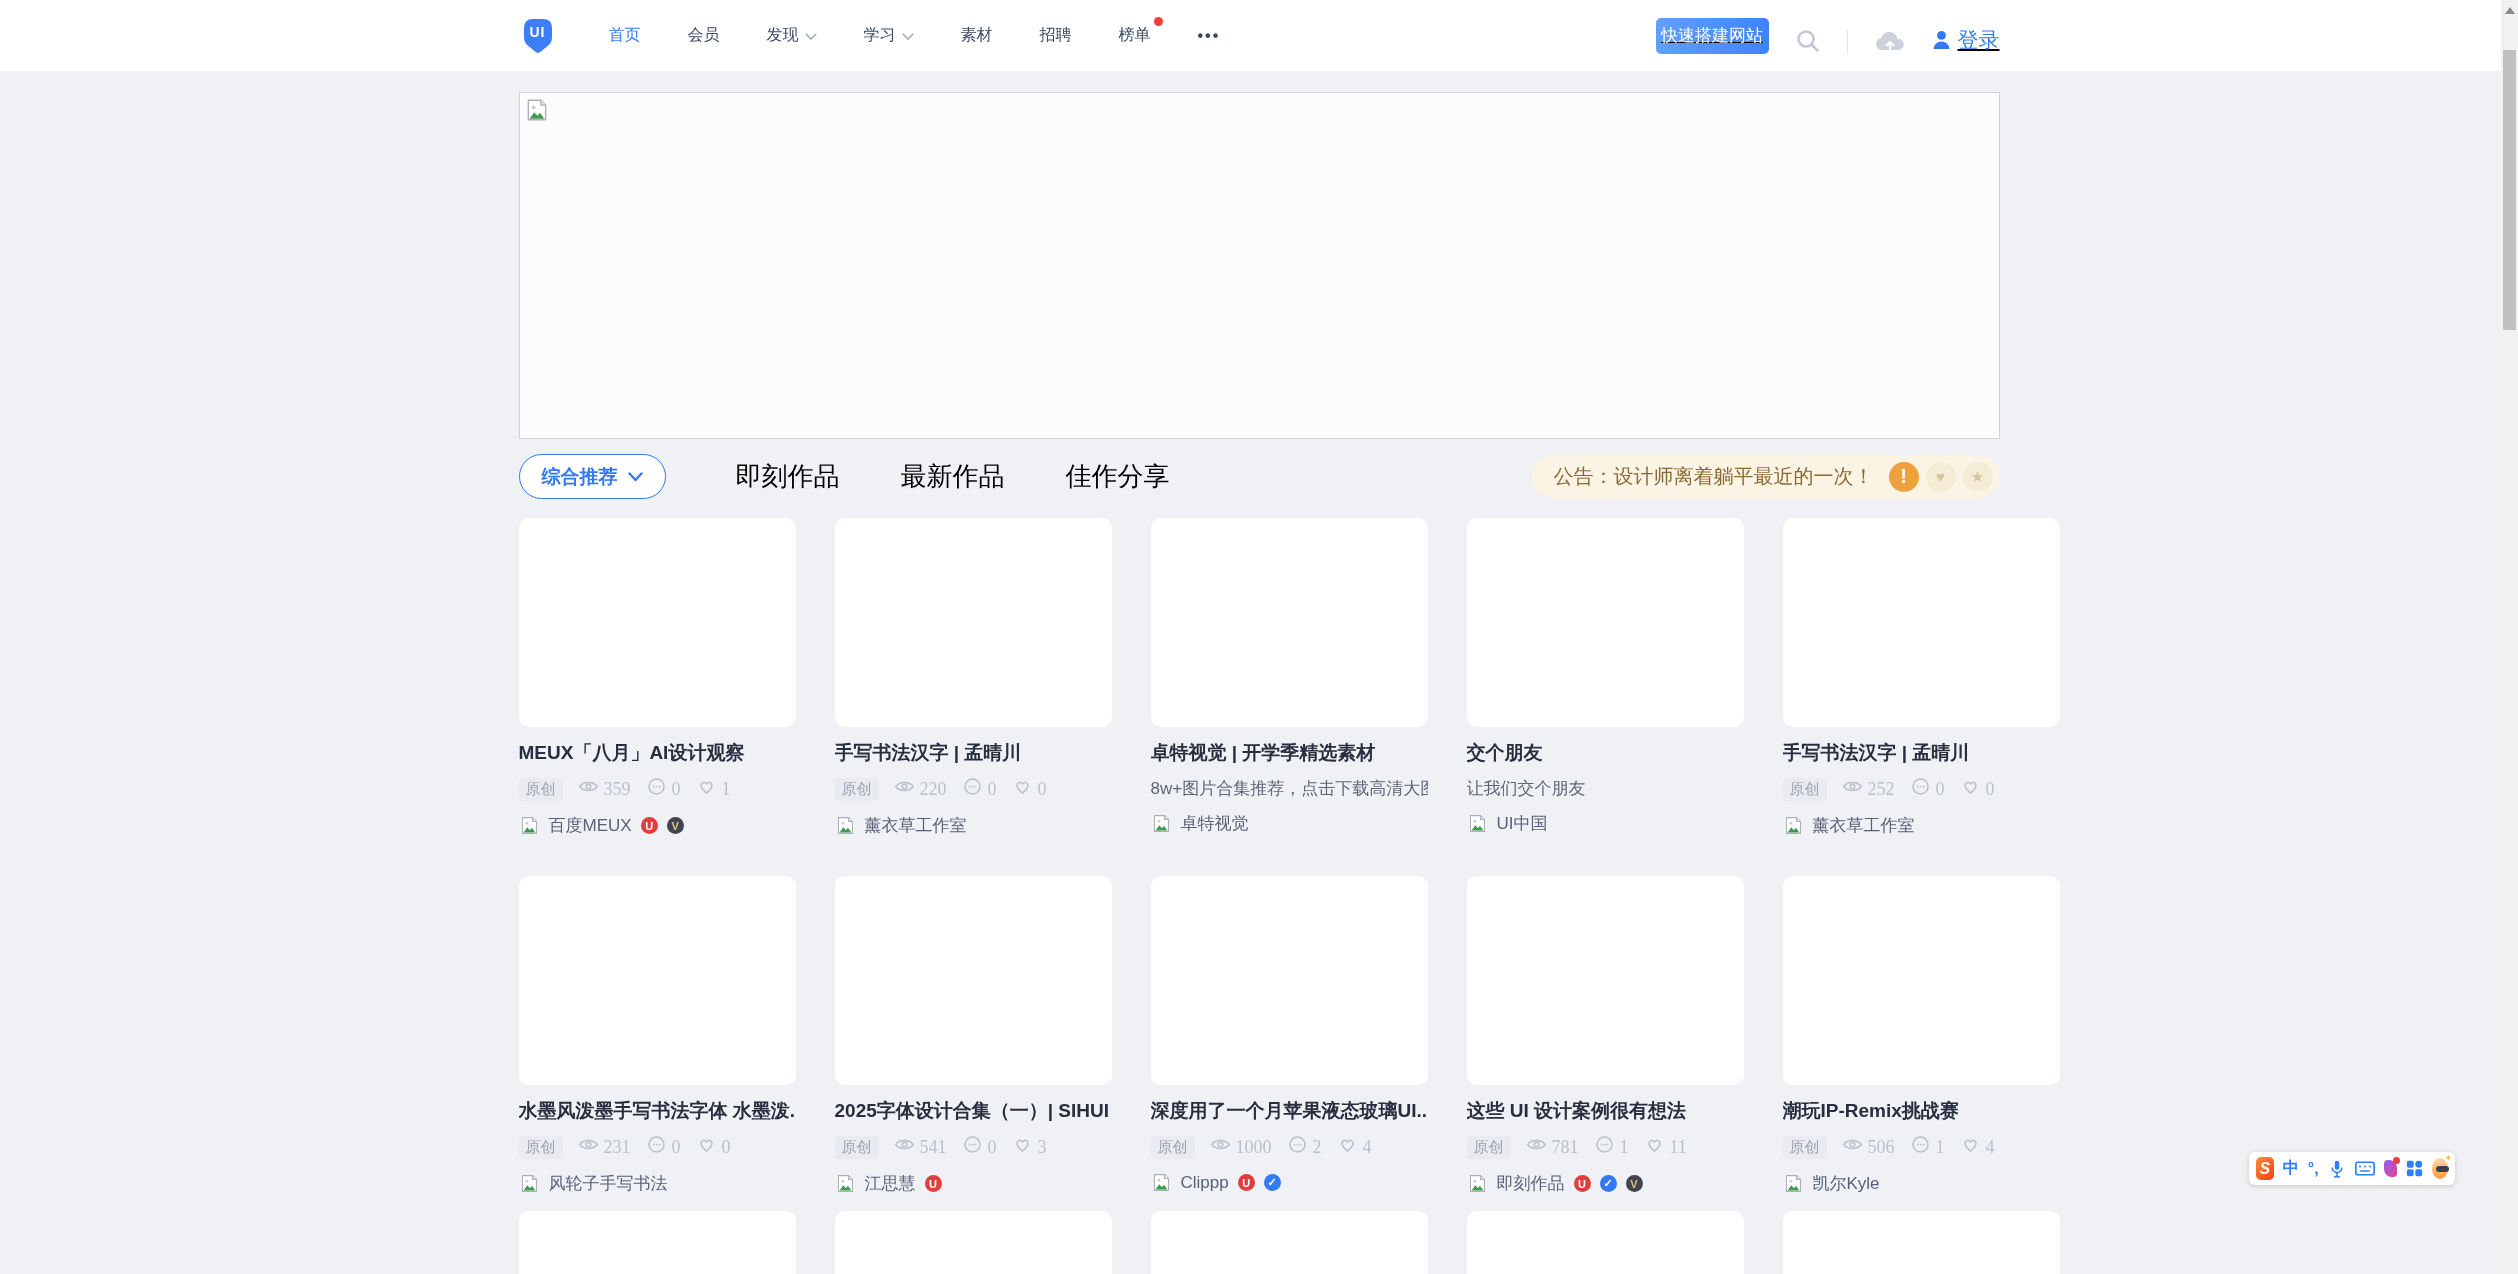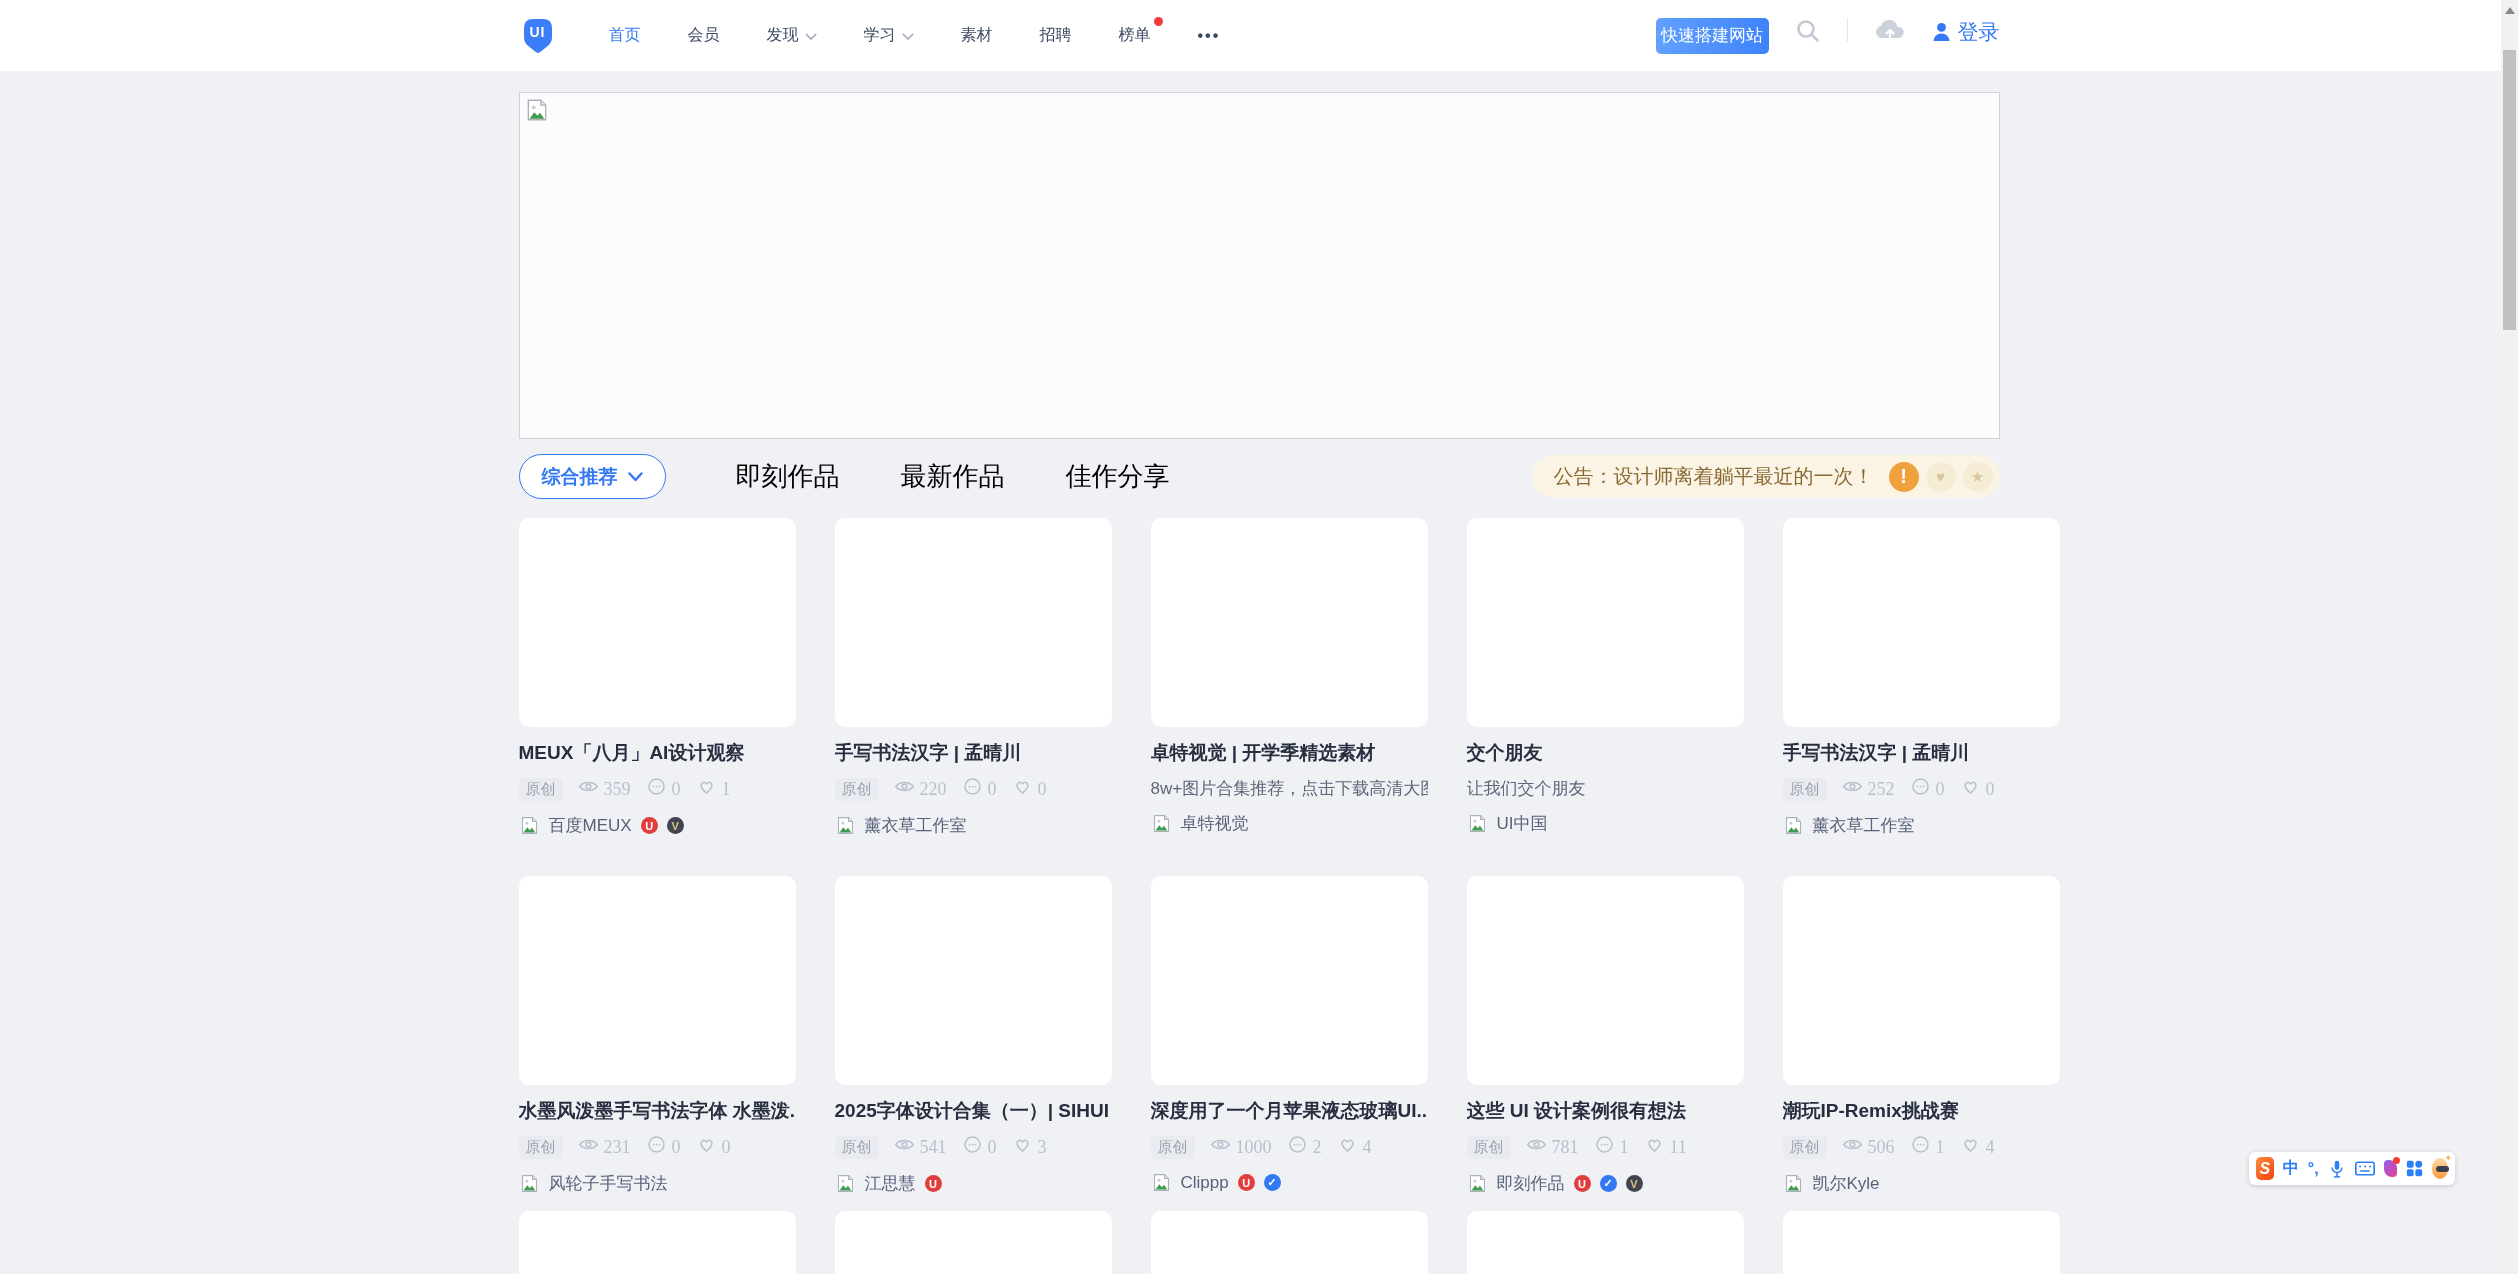--- a/index.html
+++ b/index.html
@@ -15,21 +15,21 @@
   .header-inner{width:1481px;margin:0 auto;display:flex;align-items:center;height:100%;}
   .logo{width:38px;height:42px;position:relative;margin-right:52px;flex:none;cursor:pointer;}
   .logo svg{position:absolute;inset:0;}
   .logo-txt{position:absolute;top:9px;left:0;right:0;text-align:center;color:#fff;font-weight:bold;font-size:14px;letter-spacing:1px;}
   nav.main{display:flex;align-items:center;gap:47px;}
   .nav-item{font-size:16px;color:#3d4a63;cursor:pointer;position:relative;display:flex;align-items:center;gap:6px;white-space:nowrap;}
   .nav-item.active{color:#3279f3;}
   .nav-item .chev{color:#a9b1c0;display:flex;margin-top:3px;}
   .nav-dot{position:absolute;top:-8px;right:-12px;width:9px;height:9px;border-radius:50%;background:#f43b3b;}
   .nav-more{letter-spacing:2px;font-size:16px;color:#3d4a63;font-weight:bold;}
-  .header-right{margin-left:auto;display:flex;align-items:flex-start;gap:26px;}
+  .header-right{margin-left:auto;display:flex;align-items:flex-end;gap:26px;text-decoration:underline;}
   .build-btn{width:113px;height:36px;border:none;border-radius:5px;background:linear-gradient(90deg,#61a0fd,#3f83f9);color:#fff;font-size:17px;cursor:pointer;font-family:inherit;}
   .hicon{display:flex;align-items:center;cursor:pointer;}
   .vdiv{width:1px;height:24px;background:#e2e5ea;}
   .login{display:flex;align-items:center;gap:7px;color:#3279f3;font-size:21px;cursor:pointer;text-decoration:none;}
   
   main.container{width:1481px;margin:0 auto;}
   .hero{margin-top:21px;height:347px;background:#fcfcfd;border:1px solid #cfd2d6;position:relative;cursor:pointer;}
   .hero .bi{position:absolute;top:4px;left:4px;}
   .filter-row{margin-top:15px;display:flex;align-items:center;}
   .sort-pill{height:45px;padding:0 22px;border-radius:23px;border:1px solid #3279f3;background:#fff;color:#3279f3;

